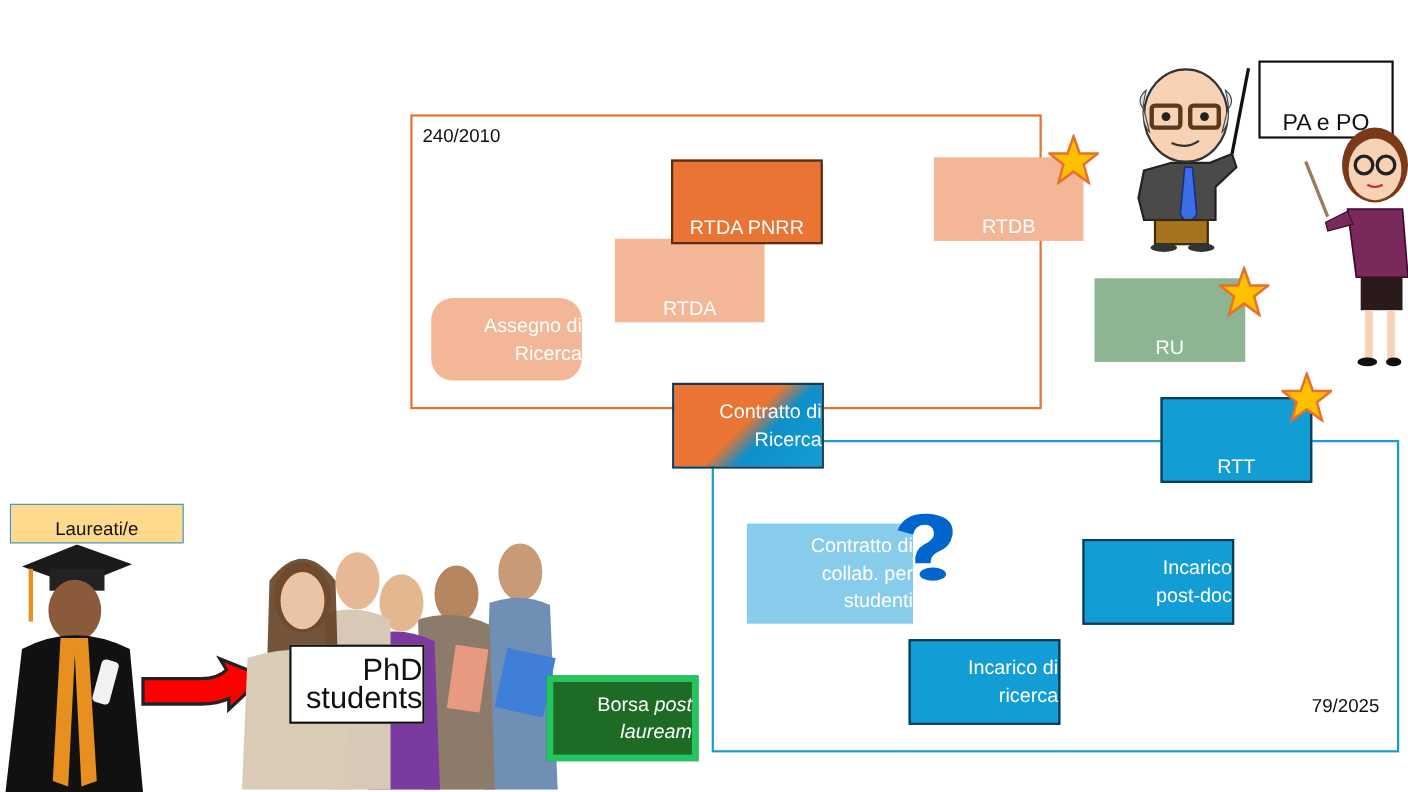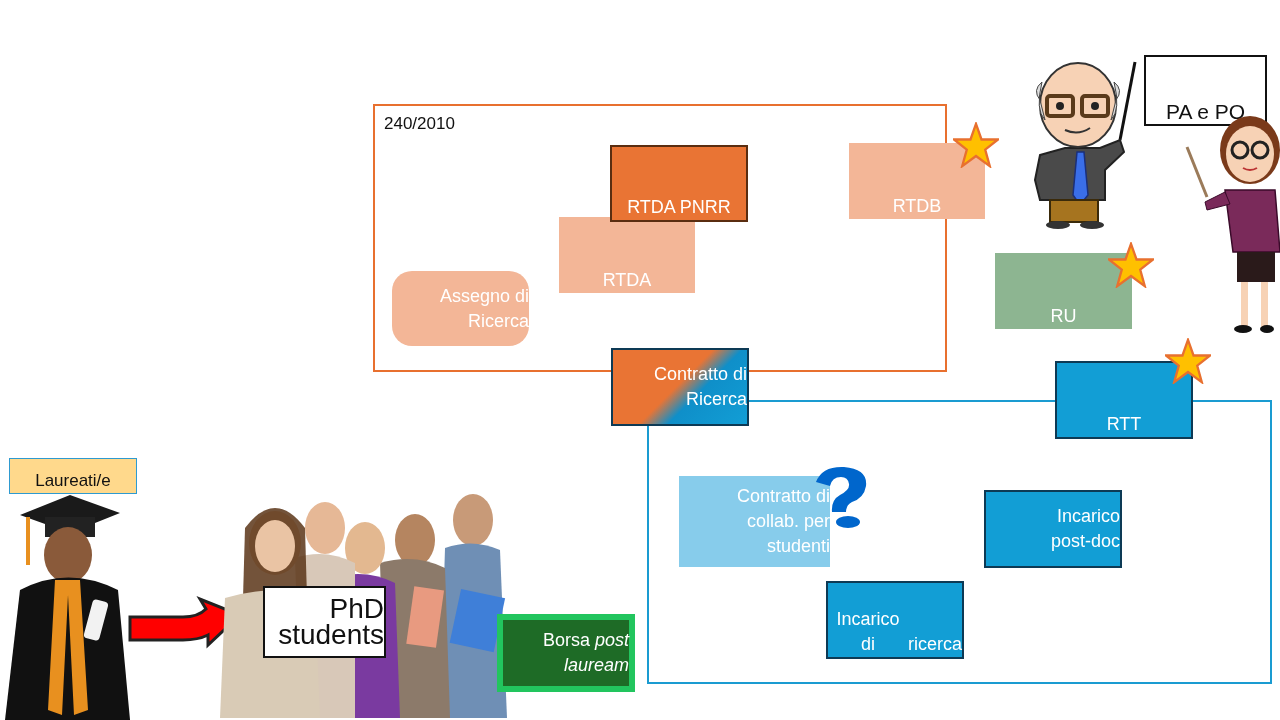--- a/index.html
+++ b/index.html
@@ -23,20 +23,21 @@
   .star { width:46px; height:46px; }
 </style>
 </head>
 <body>
 
 <div class="abs frame-240"></div>
 <div class="abs frame-label" style="left:384px; top:114px;">240/2010</div>
 
 <div class="abs frame-79"></div>
 <div class="abs frame-label" style="right:26px; top:630px; text-align:right; line-height:24px;">
+  <div>79/2025</div>
 </div>
 
 <div class="abs box light-orange" style="left:392px; top:271px; width:137px; height:75px; flex-direction:column;border-radius:20px;">
   <span>Assegno di</span>
   <span>Ricerca</span>
 </div>
 
 <div class="abs box light-orange" style="left:559px; top:217px; width:136px; height:76px;">
   <span>RTDA</span>
 </div>
@@ -116,26 +117,26 @@
 <svg class="abs" style="left:808px; top:464px; width:66px; height:66px;" viewBox="0 0 66 66">
   <path d="M8,18 Q14,2 36,3 Q60,5 58,22 Q56,34 44,38 Q38,41 38,48 L24,48 Q23,36 32,31 Q42,26 41,20 Q40,13 33,13 Q24,13 22,22 Z" fill="#0066cc"></path>
   <ellipse cx="40" cy="58" rx="12" ry="6" fill="#0066cc"></ellipse>
 </svg>
 
 <div class="abs box blue" style="left:984px; top:490px; width:138px; height:78px; flex-direction:column;">
   <span>Incarico</span>
   <span>post-doc</span>
 </div>
 
-<div class="abs box blue" style="left:826px; top:581px; width:138px; height:78px; flex-direction:row;">
+<div class="abs box blue" style="left:826px; top:581px; width:138px; height:78px; flex-direction:column;">
   <span>Incarico di</span>
   <span>ricerca</span>
 </div>
 
-<div class="abs box" style="left:9px; top:458px; width:128px; height:36px; background:#ffd98c; border:1px solid #2e9ad0; color:#111; font-size:17px;">
+<div class="abs box" style="left:9px; top:458px; width:158px; height:36px; background:#ffd98c; border:1px solid #2e9ad0; color:#111; font-size:17px;">
   <span>Laureati/e</span>
 </div>
 
 <svg class="abs" style="left:0px; top:495px; width:135px; height:225px;" viewBox="0 0 135 225">
   <polygon points="20,20 70,0 120,18 70,38" fill="#1a1a1a"></polygon>
   <rect x="45" y="22" width="50" height="20" fill="#222"></rect>
   <line x1="28" y1="22" x2="28" y2="70" stroke="#e8901f" stroke-width="4"></line>
   <ellipse cx="68" cy="60" rx="24" ry="28" fill="#8a5a3a"></ellipse>
   <path d="M20,95 Q68,70 118,95 L130,225 L5,225 Z" fill="#111"></path>
   <path d="M55,85 L48,215 L62,220 L68,100 L74,220 L88,215 L80,85 Z" fill="#e8901f"></path>

